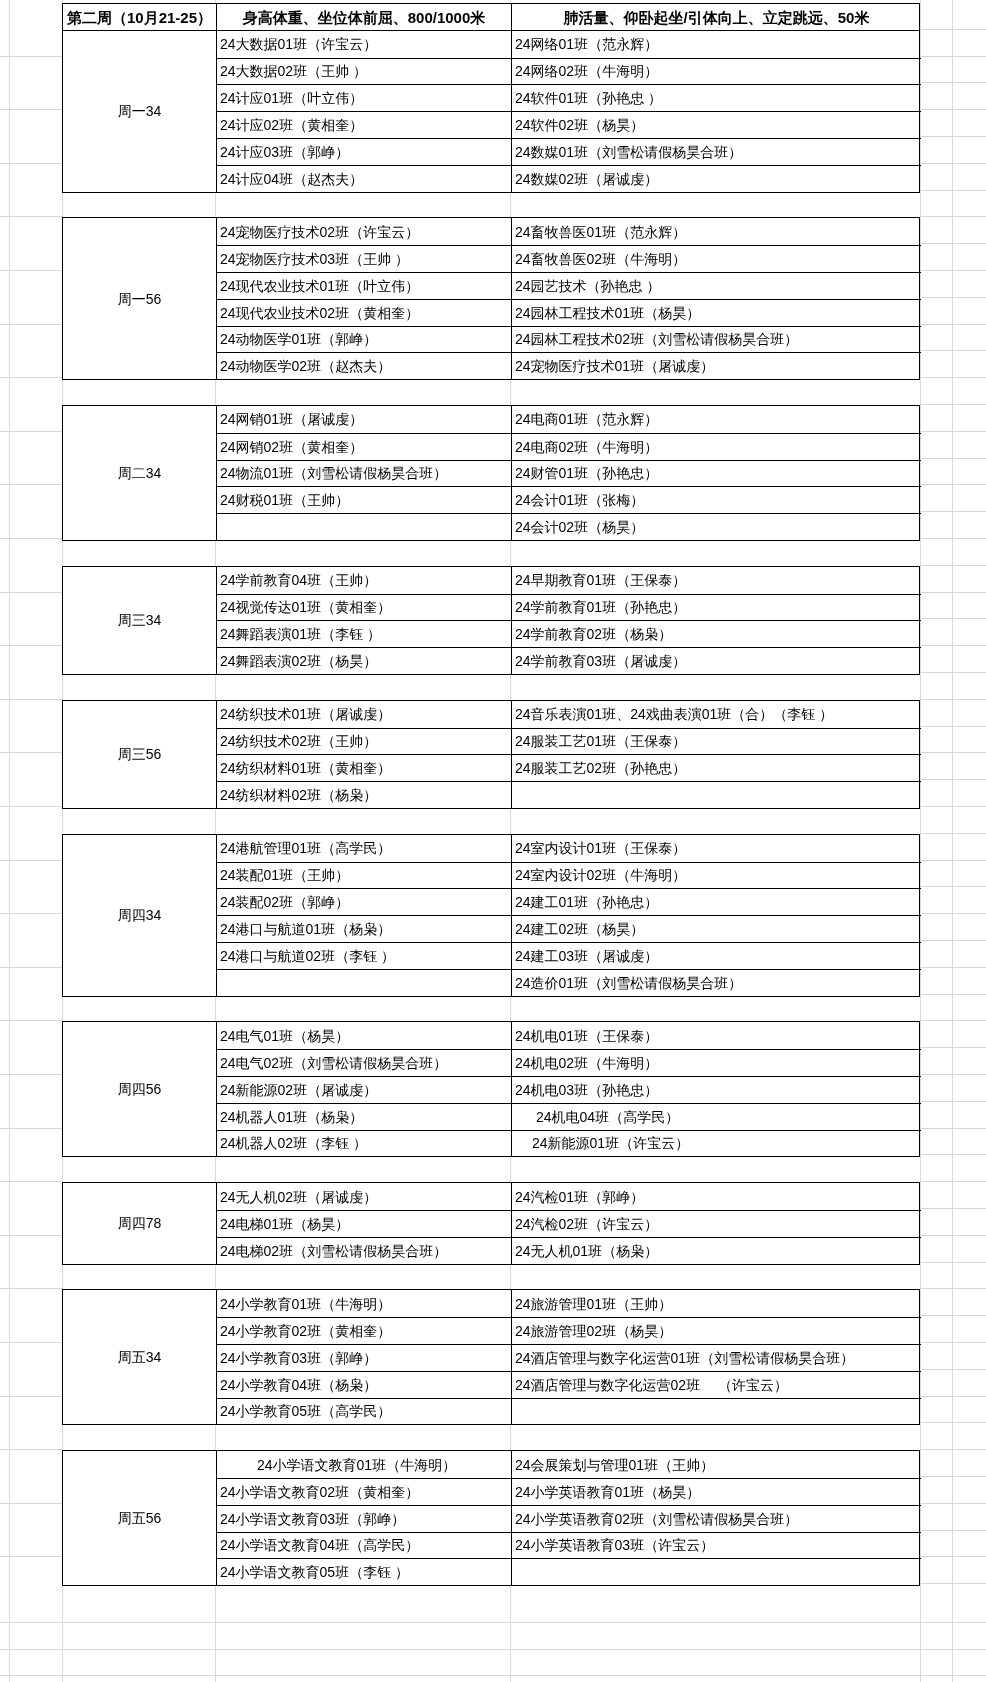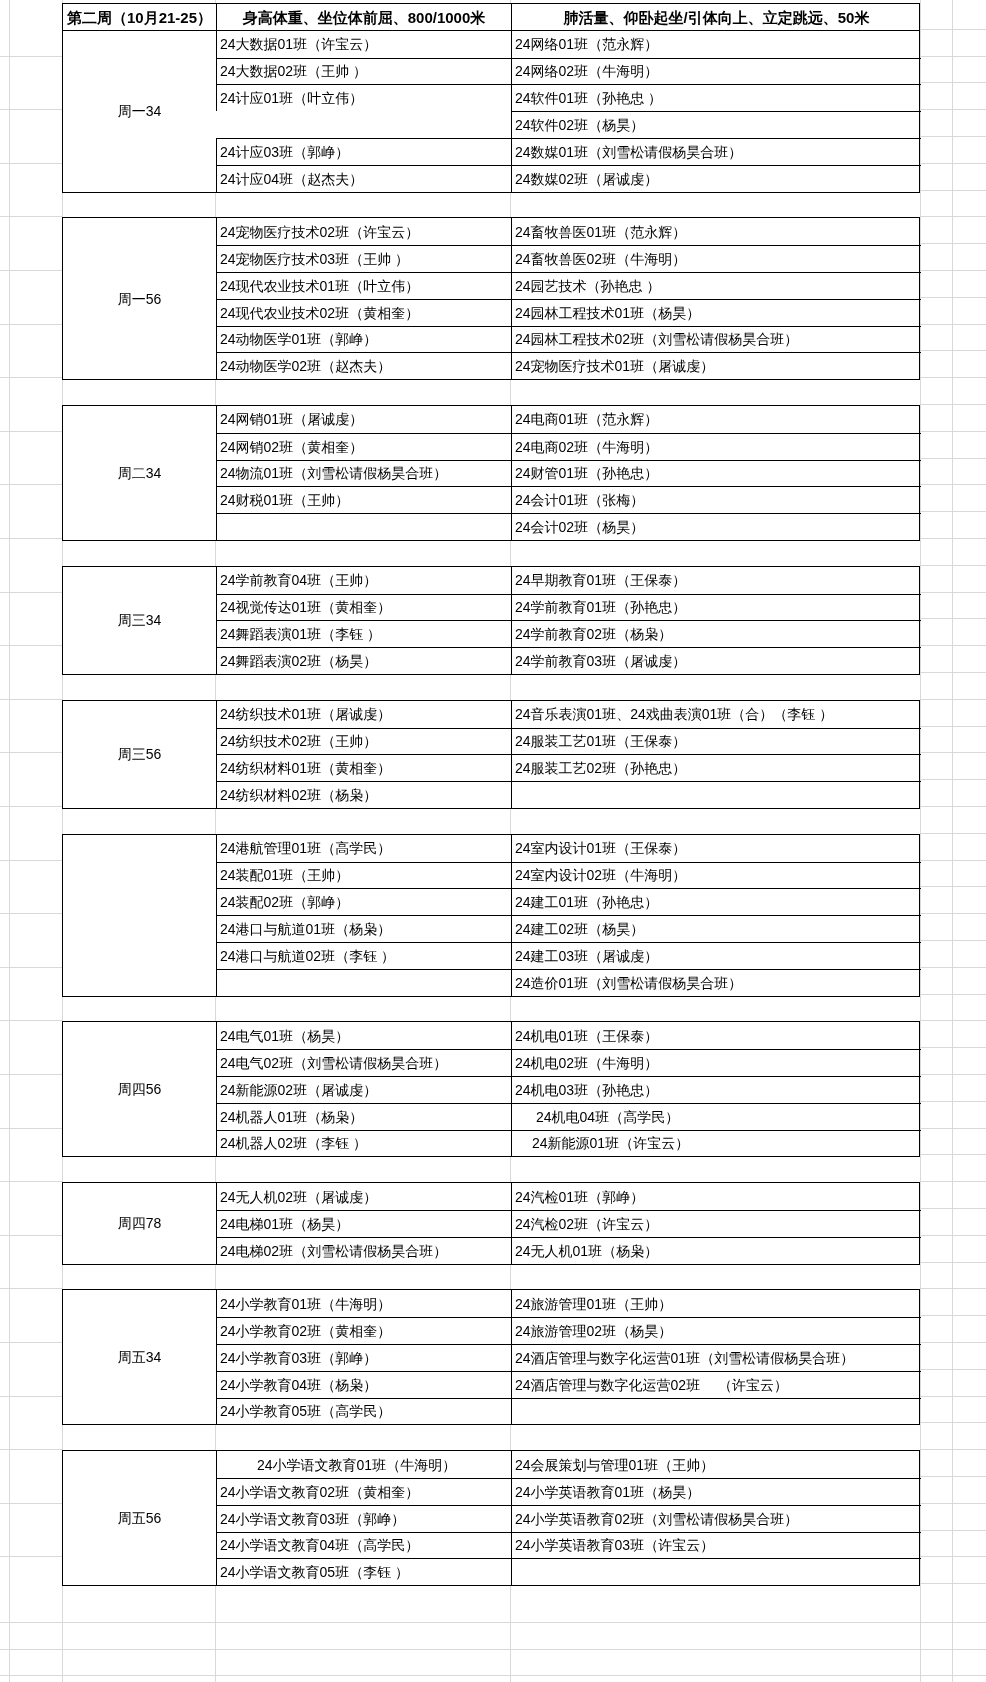--- a/index.html
+++ b/index.html
@@ -58,20 +58,21 @@
   </div>
 
 <div class="block" style="top: 29.8px; height: 162.8px; grid-template-columns: 153px 295px 410px; grid-template-rows: repeat(6, 26.8px);">
       <div class="cell label-cell" style="grid-area: 1 / 1 / span 6;">周一34</div>
       <div class="cell c2" style="grid-area: 1 / 2;">24大数据01班（许宝云）</div>
       <div class="cell c3" style="grid-area: 1 / 3;">24网络01班（范永辉）</div>
       <div class="cell c2 bt" style="grid-area: 2 / 2;">24大数据02班（王帅 ）</div>
       <div class="cell c3 bt" style="grid-area: 2 / 3;">24网络02班（牛海明）</div>
       <div class="cell c2 bt" style="grid-area: 3 / 2;">24计应01班（叶立伟）</div>
       <div class="cell c3 bt" style="grid-area: 3 / 3;">24软件01班（孙艳忠 ）</div>
+      <div class="cell c2 bt" style="grid-area: 4 / 2;">24计应02班（黄相奎）</div>
       <div class="cell c3 bt" style="grid-area: 4 / 3;">24软件02班（杨昊）</div>
       <div class="cell c2 bt" style="grid-area: 5 / 2;">24计应03班（郭峥）</div>
       <div class="cell c3 bt" style="grid-area: 5 / 3;">24数媒01班（刘雪松请假杨昊合班）</div>
       <div class="cell c2 bt" style="grid-area: 6 / 2;">24计应04班（赵杰夫）</div>
       <div class="cell c3 bt" style="grid-area: 6 / 3;">24数媒02班（屠诚虔）</div>
     </div>
     <div class="block" style="top: 217.4px; height: 162.8px; grid-template-columns: 153px 295px 410px; grid-template-rows: repeat(6, 26.8px);">
       <div class="cell label-cell" style="grid-area: 1 / 1 / span 6;">周一56</div>
       <div class="cell c2" style="grid-area: 1 / 2;">24宠物医疗技术02班（许宝云）</div>
       <div class="cell c3" style="grid-area: 1 / 3; text-align: center;">24畜牧兽医01班（范永辉）</div>
@@ -115,20 +116,21 @@
       <div class="cell c2" style="grid-area: 1 / 2;">24纺织技术01班（屠诚虔）</div>
       <div class="cell c3" style="grid-area: 1 / 3;">24音乐表演01班、24戏曲表演01班（合）（李钰 ）</div>
       <div class="cell c2 bt" style="grid-area: 2 / 2;">24纺织技术02班（王帅）</div>
       <div class="cell c3 bt" style="grid-area: 2 / 3;">24服装工艺01班（王保泰）</div>
       <div class="cell c2 bt" style="grid-area: 3 / 2;">24纺织材料01班（黄相奎）</div>
       <div class="cell c3 bt" style="grid-area: 3 / 3;">24服装工艺02班（孙艳忠）</div>
       <div class="cell c2 bt" style="grid-area: 4 / 2;">24纺织材料02班（杨枭）</div>
       <div class="cell c3 bt" style="grid-area: 4 / 3;"></div>
     </div>
     <div class="block" style="top: 833.8px; height: 162.8px; grid-template-columns: 153px 295px 410px; grid-template-rows: repeat(6, 26.8px);">
+      <div class="cell label-cell" style="grid-area: 1 / 1 / span 6;">周四34</div>
       <div class="cell c2" style="grid-area: 1 / 2;">24港航管理01班（高学民）</div>
       <div class="cell c3" style="grid-area: 1 / 3;">24室内设计01班（王保泰）</div>
       <div class="cell c2 bt" style="grid-area: 2 / 2;">24装配01班（王帅）</div>
       <div class="cell c3 bt" style="grid-area: 2 / 3;">24室内设计02班（牛海明）</div>
       <div class="cell c2 bt" style="grid-area: 3 / 2;">24装配02班（郭峥）</div>
       <div class="cell c3 bt" style="grid-area: 3 / 3;">24建工01班（孙艳忠）</div>
       <div class="cell c2 bt" style="grid-area: 4 / 2;">24港口与航道01班（杨枭）</div>
       <div class="cell c3 bt" style="grid-area: 4 / 3;">24建工02班（杨昊）</div>
       <div class="cell c2 bt" style="grid-area: 5 / 2;">24港口与航道02班（李钰 ）</div>
       <div class="cell c3 bt" style="grid-area: 5 / 3;">24建工03班（屠诚虔）</div>

